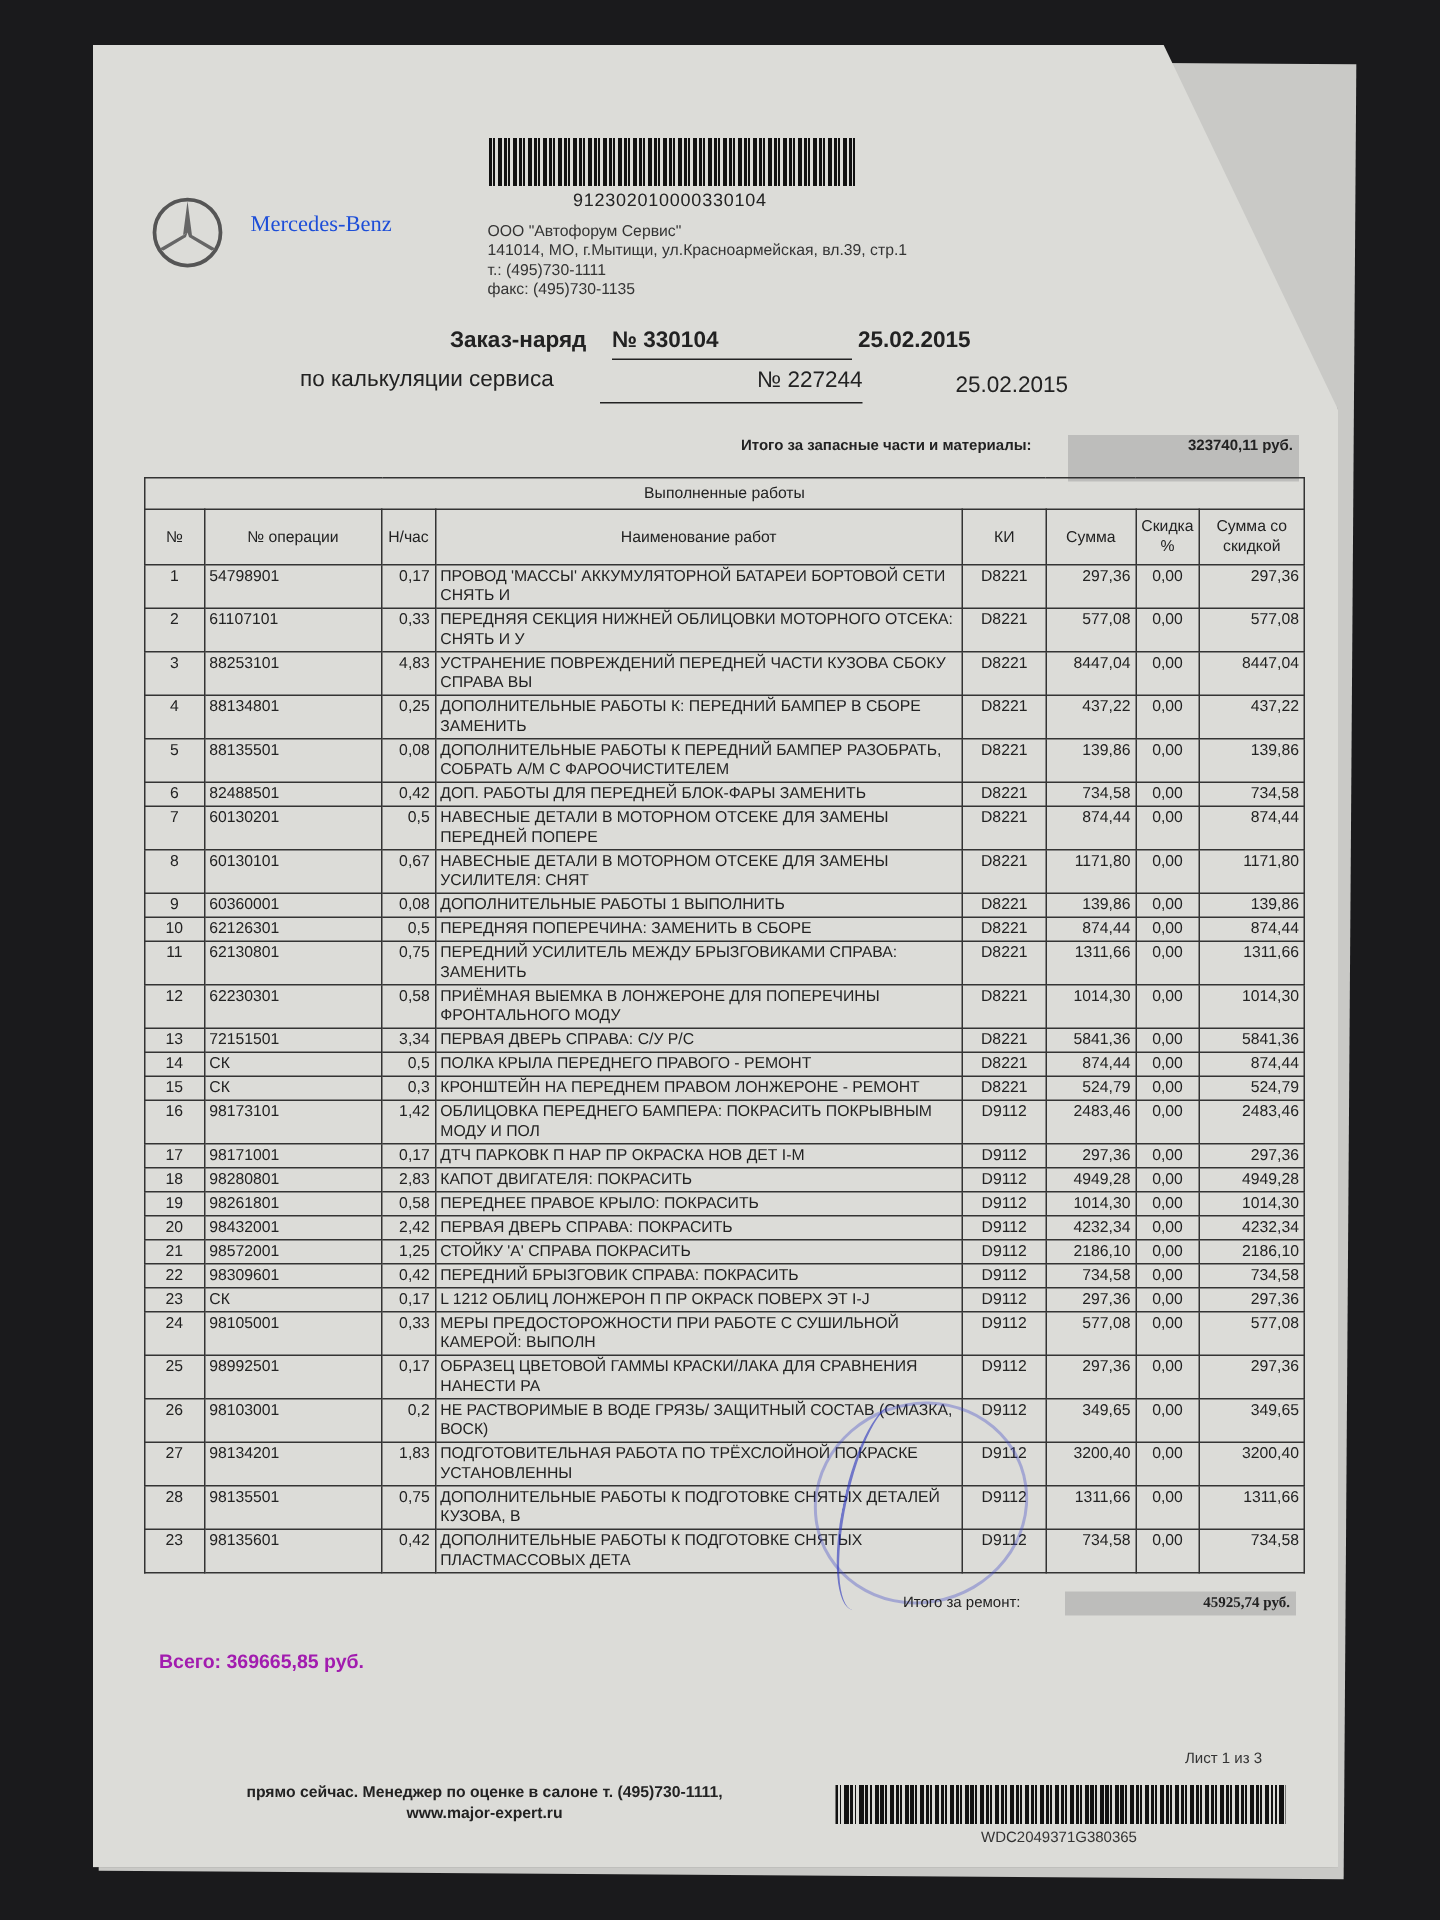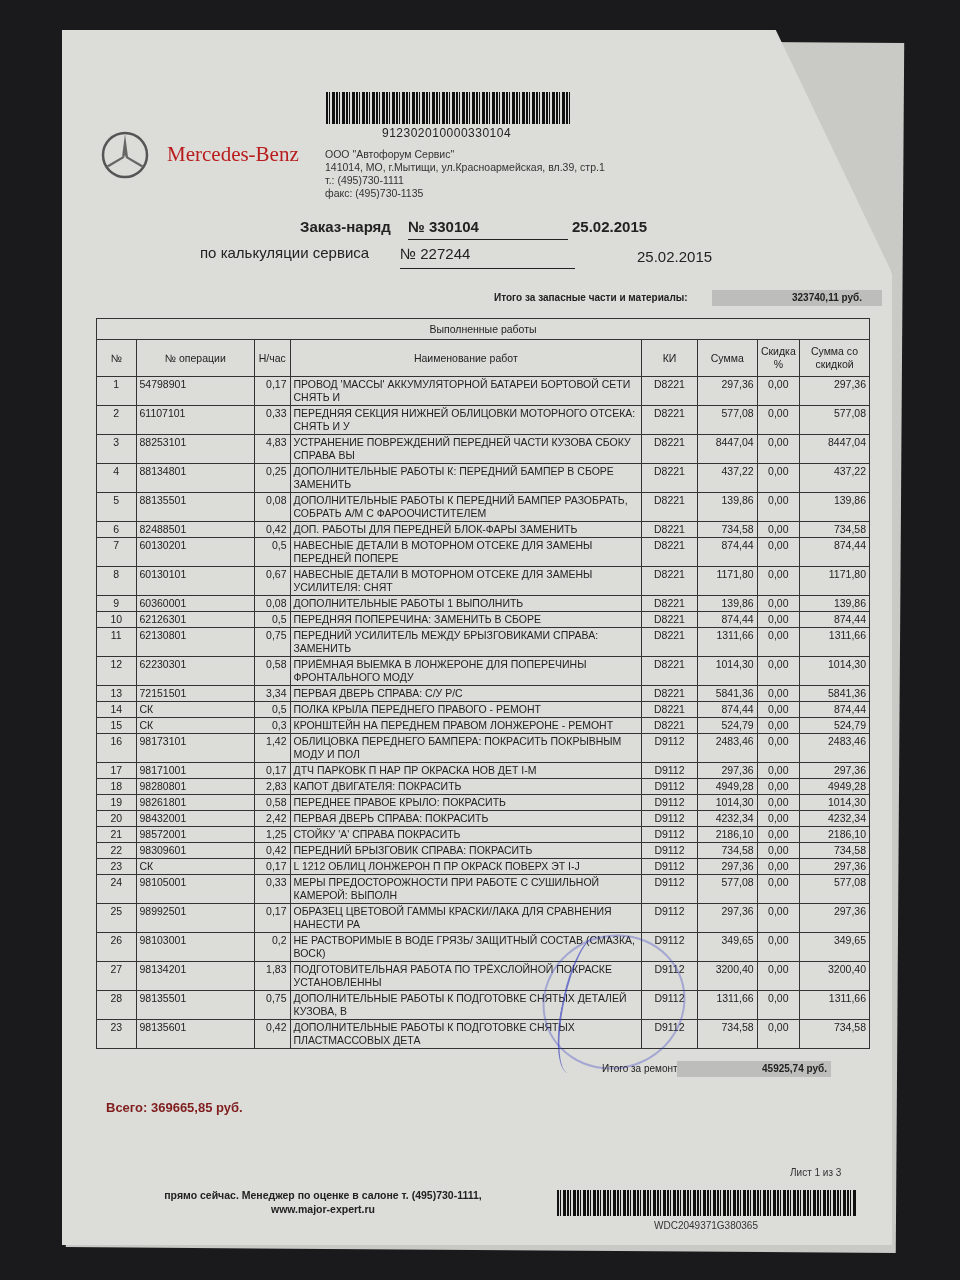--- a/index.html
+++ b/index.html
@@ -18,21 +18,21 @@
     background:#dcdcd8;
     clip-path: polygon(0 0, 86% 0, 100% 20%, 100% 100%, 0 100%);
     box-shadow: 0 0 8px rgba(0,0,0,.5);
   }
   .abs { position:absolute; }
   .barcode {
     height:32px;
     background: repeating-linear-gradient(90deg,#111 0 2px,transparent 2px 3px,#111 3px 4px,transparent 4px 6px,#111 6px 9px,transparent 9px 10px);
   }
   .bc-num { font-size:12px; color:#222; letter-spacing:0.5px; }
-  .brand { font-family:"Liberation Serif", serif; font-size:21px; color:#b91c1c; }
+  .brand { font-family:"Liberation Serif", serif; font-size:15px; color:#1d4ed8; }
   .addr { font-size:10.5px; color:#333; line-height:13px; }
   .order-title { font-size:15px; font-weight:bold; color:#222; }
   .order-sub { font-size:15px; color:#222; }
   .uline { border-bottom:1px solid #222; }
   .small-bold { font-size:10px; font-weight:bold; color:#222; }
   .graybox { background:#bdbdbb; }
   table.works {
     position:absolute; left:34px; top:288px; width:774px;
     border-collapse:collapse; font-size:10.5px; color:#222;
   }
@@ -80,25 +80,25 @@
     <div>141014, МО, г.Мытищи, ул.Красноармейская, вл.39, стр.1</div>
     <div>т.: (495)730-1111</div>
     <div>факс: (495)730-1135</div>
   </div>
 
   <div class="abs order-title" style="left:238px;top:188px;text-align:right;">Заказ-наряд</div>
   <div class="abs order-title uline" style="left:346px;top:188px;width:160px;padding-bottom:4px;">№ 330104</div>
   <div class="abs order-title" style="left:510px;top:188px;">25.02.2015</div>
 
   <div class="abs order-sub" style="left:138px;top:214px;">по калькуляции сервиса</div>
-  <div class="abs order-sub uline" style="left:338px;top:215px;width:175px;padding-bottom:6px;text-align:left;">№ 227244</div>
+  <div class="abs order-sub uline" style="left:338px;top:215px;width:175px;padding-bottom:6px;text-align:right;">№ 227244</div>
   <div class="abs order-sub" style="left:575px;top:218px;">25.02.2015</div>
 
   <div class="abs small-bold" style="left:432px;top:262px;">Итого за запасные части и материалы:</div>
-  <div class="abs graybox small-bold" style="left:650px;top:260px;width:150px;height:16px;text-align:right;padding-right:20px;line-height:16px;">323740,11 руб.</div>
+  <div class="abs graybox small-bold" style="left:650px;top:260px;width:150px;height:31px;text-align:right;padding-right:4px;line-height:16px;">323740,11 руб.</div>
 
   <table class="works">
     <tbody>
         <tr class="caption">
       <th colspan="8">Выполненные работы</th>
     </tr>
     <tr>
       <th class="c-n">№</th>
       <th class="c-op">№ операции</th>
       <th class="c-h" style="text-align:center">Н/час</th>
@@ -400,23 +400,23 @@
           <td class="c-d">0,00</td>
           <td class="c-ds">734,58</td>
         </tr>
       </tbody>
   </table>
 
   <div class="stamp"></div>
   <div class="sig"></div>
 
   <div class="abs small-bold" style="left:540px;top:1033px;font-weight:normal;">Итого за ремонт:</div>
-  <div class="abs graybox small-bold" style="left:615px;top:1031px;width:150px;height:16px;text-align:right;padding-right:4px;line-height:16px;">45925,74 руб.</div>
-
-  <div class="abs" style="left:44px;top:1070px;font-size:13px;font-weight:bold;color:#7f1d1d;">Всего: 369665,85 руб.</div>
+  <div class="abs graybox small-bold" style="left:648px;top:1031px;width:150px;height:16px;text-align:right;padding-right:4px;line-height:16px;font-family:Liberation Serif, serif;">45925,74 руб.</div>
+
+  <div class="abs" style="left:44px;top:1070px;font-size:13px;font-weight:bold;color:#a21caf;">Всего: 369665,85 руб.</div>
 
   <div class="abs" style="left:728px;top:1137px;font-size:10px;color:#333;">Лист 1 из 3</div>
 
   <div class="abs footer-text" style="left:46px;top:1158px;width:430px;">
     <div>прямо сейчас. Менеджер по оценке в салоне т. (495)730-1111,</div>
     <div>www.major-expert.ru</div>
   </div>
 
   <div class="abs barcode" style="left:495px;top:1160px;width:300px;height:26px;"></div>
   <div class="abs" style="left:592px;top:1190px;font-size:10px;color:#333;">WDC2049371G380365</div>

